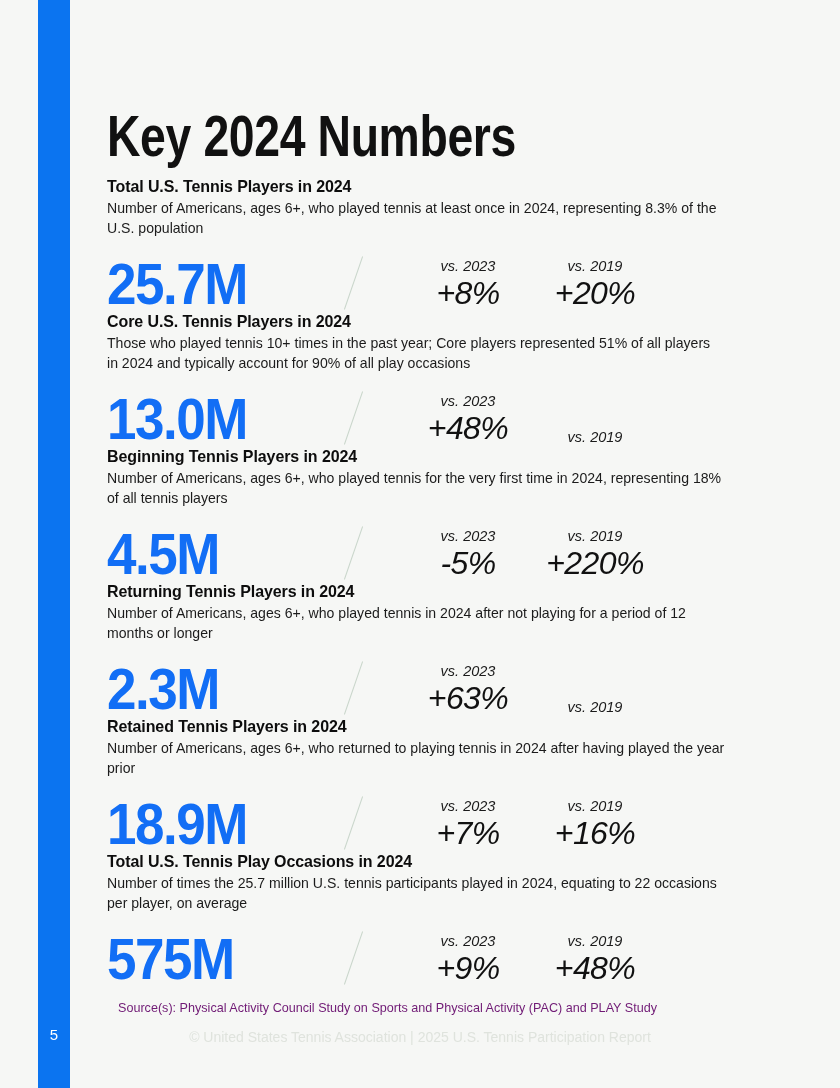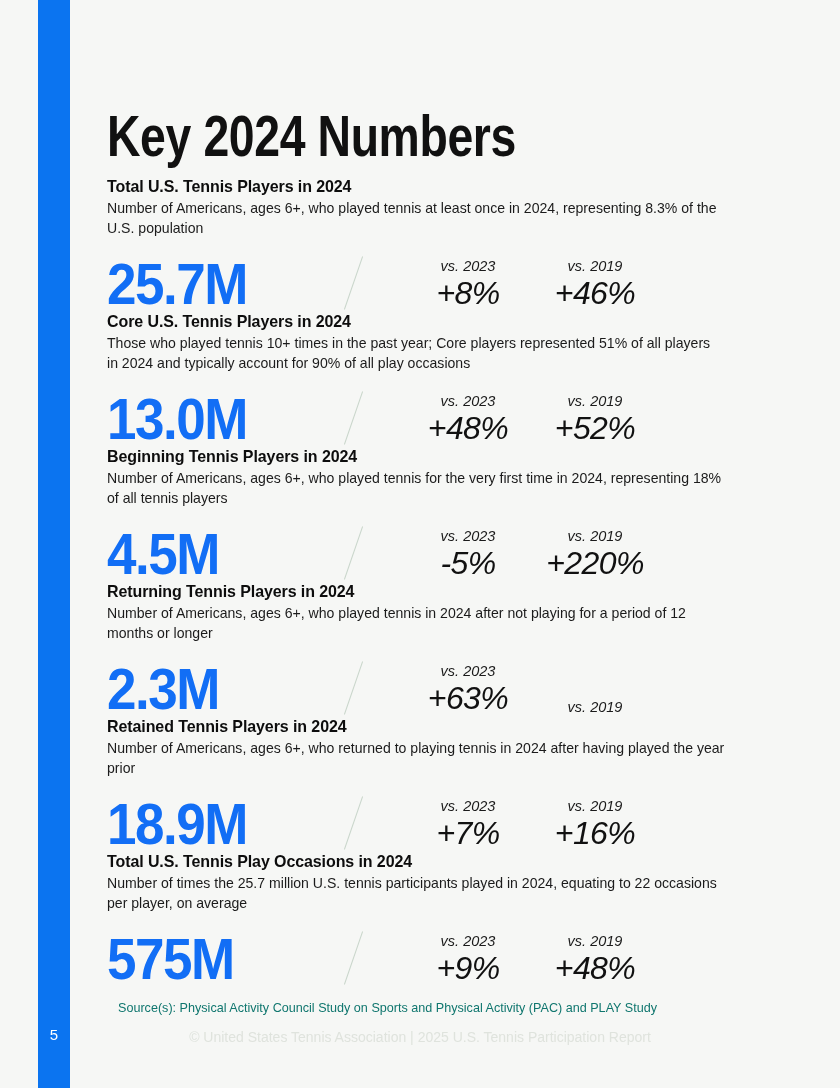--- a/index.html
+++ b/index.html
@@ -148,21 +148,21 @@
     white-space: nowrap;
   }
 
   
   .source-note {
     position: absolute;
     left: 118px;
     top: 1000px;
     font-size: 12.6px;
     line-height: 16px;
-    color: #0f766e;
+    color: #701a75;
     white-space: nowrap;
   }
   .copyright-note {
     position: absolute;
     left: 0;
     top: 1028px;
     width: 840px;
     text-align: center;
     font-size: 14px;
     line-height: 18px;
@@ -186,37 +186,36 @@
         <div class="block-desc">Number of Americans, ages 6+, who played tennis at least once in 2024, representing 8.3% of the U.S. population</div>
         <div class="stat-row">
           <div class="big-number">25.7M</div>
           <div class="divider-slash"></div>
           <div class="compare first">
             <div class="compare-label">vs. 2023</div>
             <div class="compare-value">+8%</div>
           </div>
           <div class="compare second">
             <div class="compare-label">vs. 2019</div>
-            <div class="compare-value">+46%</div>
+            <div class="compare-value">+20%</div>
           </div>
         </div>
       </div>
       <div class="block">
         <div class="block-heading">Core U.S. Tennis Players in 2024</div>
         <div class="block-desc">Those who played tennis 10+ times in the past year; Core players represented 51% of all players in 2024 and typically account for 90% of all play occasions</div>
         <div class="stat-row">
           <div class="big-number">13.0M</div>
           <div class="divider-slash"></div>
           <div class="compare first">
             <div class="compare-label">vs. 2023</div>
             <div class="compare-value">+48%</div>
           </div>
           <div class="compare second">
             <div class="compare-label">vs. 2019</div>
-            <div class="compare-value">+52%</div>
           </div>
         </div>
       </div>
       <div class="block">
         <div class="block-heading">Beginning Tennis Players in 2024</div>
         <div class="block-desc">Number of Americans, ages 6+, who played tennis for the very first time in 2024, representing 18% of all tennis players</div>
         <div class="stat-row">
           <div class="big-number">4.5M</div>
           <div class="divider-slash"></div>
           <div class="compare first">

